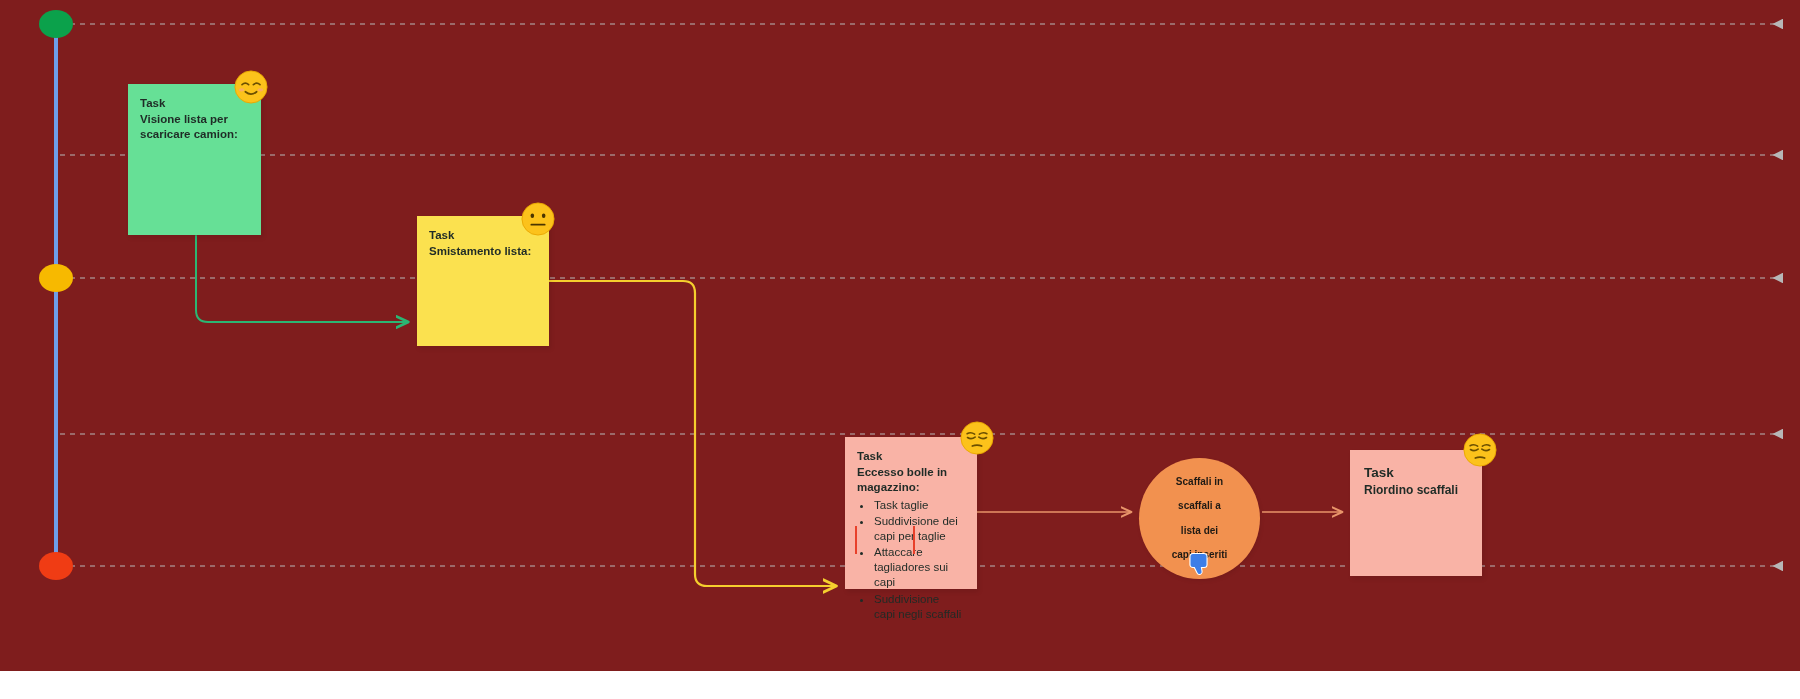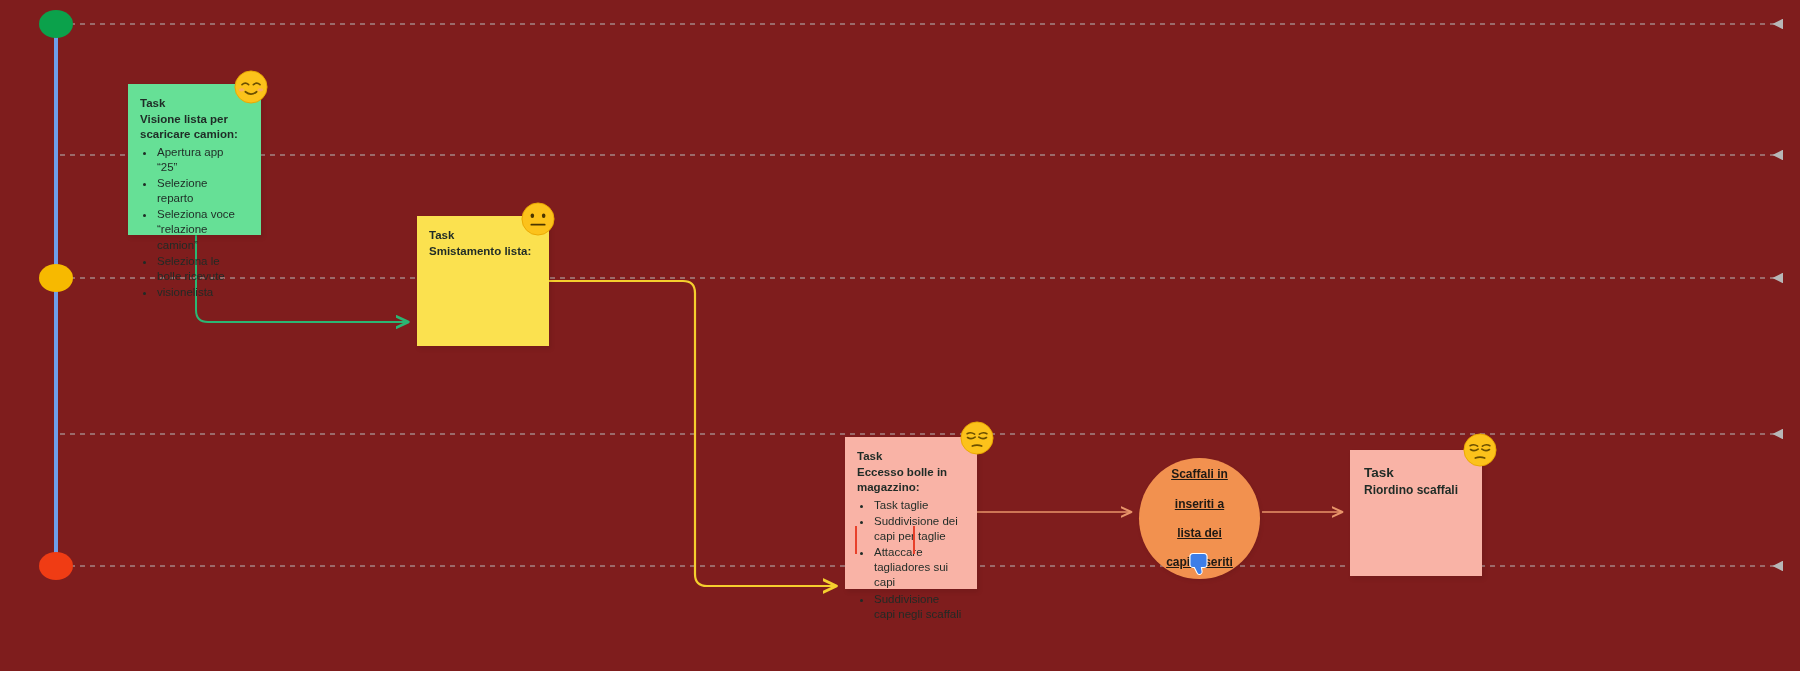--- a/index.html
+++ b/index.html
@@ -88,25 +88,24 @@
     width: 121px;
     height: 121px;
     border-radius: 50%;
     background: #f2914f;
     display: flex;
     align-items: center;
     justify-content: center;
     text-align: center;
     color: #1f1a14;
     font-weight: bold;
-    font-size: 12px;
+    font-size: 10px;
     line-height: 1.22;
     z-index: 4;
     box-shadow: 1px 2px 4px rgba(0,0,0,0.08);
-    text-decoration: underline;
   }
   #node-circle span { display: block; padding: 0 8px; }
 
   
   .emoji {
     position: absolute;
     font-size: 30px;
     line-height: 1;
     z-index: 7;
     user-select: none;
@@ -172,27 +171,20 @@
     <line x1="1262" y1="512" x2="1342" y2="512" stroke="#e8956a" stroke-width="1.6" marker-end="url(#ah-orange)"></line>
   </svg>
 
   <div class="lane-dot" style="left:39px; top:10px;  background:#0ba14b;"></div>
   <div class="lane-dot" style="left:39px; top:264px; background:#f7b900;"></div>
   <div class="lane-dot" style="left:39px; top:552px; background:#f03c14;"></div>
 
   <div id="card-green" class="card card-green">
     <span class="card-kind">Task</span>
     <span class="card-head">Visione lista per scaricare camion:</span>
-    <ul>
-      <li>Apertura app “25”</li>
-      <li>Selezione reparto</li>
-      <li>Seleziona voce “relazione camion”</li>
-      <li>Seleziona le bolle ricevute</li>
-      <li>visionelista</li>
-    </ul>
   </div>
   <div class="emoji" style="left:234px; top:70px;">
     <svg class="emoji-svg" width="34" height="34" viewBox="0 0 36 36">
       <circle cx="18" cy="18" r="17" fill="#fcc21b"></circle>
       <circle cx="18" cy="18" r="17" fill="none" stroke="#eaa700" stroke-width="1"></circle>
       <path d="M8.5 15.5 q3.5 -3 7 0" stroke="#6b4f00" stroke-width="1.8" fill="none" stroke-linecap="round"></path>
       <path d="M20.5 15.5 q3.5 -3 7 0" stroke="#6b4f00" stroke-width="1.8" fill="none" stroke-linecap="round"></path>
       <path d="M12 23 q6 5 12 0" stroke="#6b4f00" stroke-width="1.8" fill="none" stroke-linecap="round"></path>
       <ellipse cx="8" cy="21" rx="3" ry="1.8" fill="#f79a9a" opacity="0.55"></ellipse>
       <ellipse cx="28" cy="21" rx="3" ry="1.8" fill="#f79a9a" opacity="0.55"></ellipse>
@@ -233,21 +225,21 @@
       <path d="M20.5 14 q4 -3 8 -0.5" stroke="#6b4f00" stroke-width="1.6" fill="none" stroke-linecap="round"></path>
       <path d="M8 17.5 q4 2.5 8 -0.5" stroke="#6b4f00" stroke-width="1.8" fill="none" stroke-linecap="round"></path>
       <path d="M20 17 q4 3 8 0.5" stroke="#6b4f00" stroke-width="1.8" fill="none" stroke-linecap="round"></path>
       <path d="M13 26.5 q5 -2 10 0" stroke="#6b4f00" stroke-width="1.8" fill="none" stroke-linecap="round"></path>
     </svg>
   </div>
 
   <div id="node-circle">
     <span>
       <span>Scaffali in</span><br>
-      <span>inseriti a</span><br>
+      <span>scaffali a</span><br>
       <span>lista dei</span><br>
       <span>capi inseriti</span>
     </span>
   </div>
   <div id="reaction-thumbsdown">
     <svg width="24" height="28" viewBox="0 0 24 28">
       <path d="M5 2 h11 a2.5 2.5 0 0 1 2.5 2.5 v8 a2.5 2.5 0 0 1 -2.5 2.5 h-3.2 l0.7 4.2 a2.3 2.3 0 0 1 -2.3 2.7 a1.6 1.6 0 0 1 -1.5 -1 l-3 -6 h-1.7 a2.5 2.5 0 0 1 -2.5 -2.5 v-7.9 a2.5 2.5 0 0 1 2.5 -2.5 z" fill="#3d7ee8" stroke="#ffffff" stroke-width="2.2" stroke-linejoin="round"></path>
       <path d="M5 2 h11 a2.5 2.5 0 0 1 2.5 2.5 v8 a2.5 2.5 0 0 1 -2.5 2.5 h-3.2 l0.7 4.2 a2.3 2.3 0 0 1 -2.3 2.7 a1.6 1.6 0 0 1 -1.5 -1 l-3 -6 h-1.7 a2.5 2.5 0 0 1 -2.5 -2.5 v-7.9 a2.5 2.5 0 0 1 2.5 -2.5 z" fill="#3d7ee8"></path>
     </svg>
   </div>

